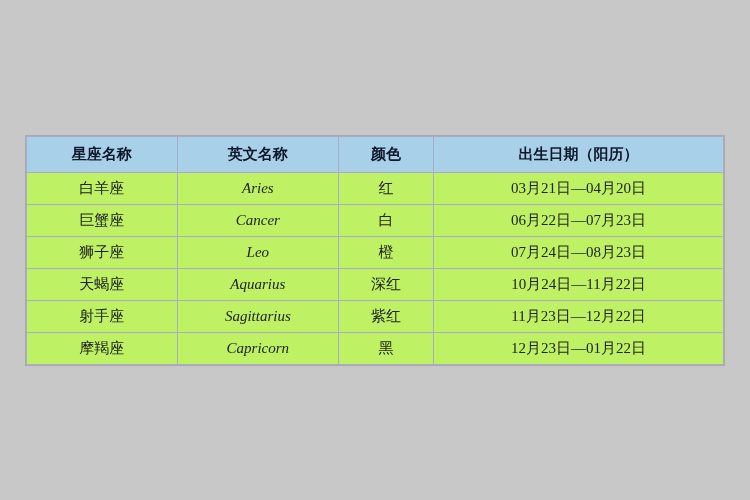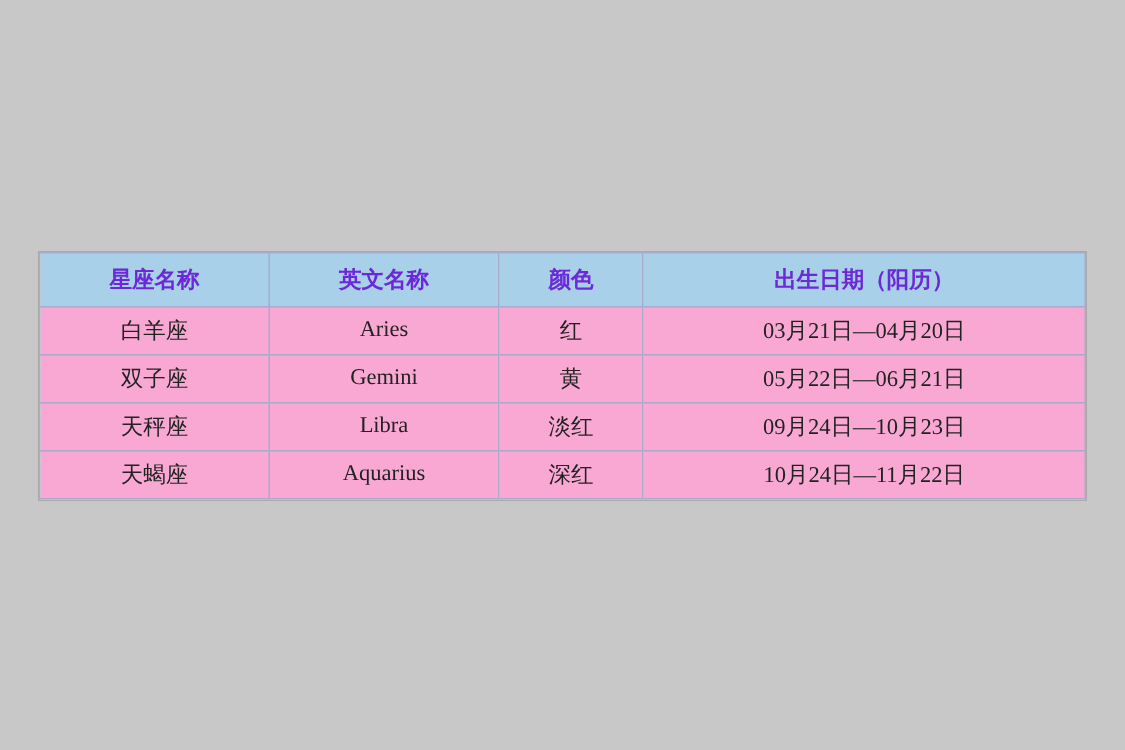--- a/index.html
+++ b/index.html
@@ -24,28 +24,29 @@
     th, td {
       border: 1px solid #aaaacc;
       padding: 6px 10px;
       text-align: center;
       font-size: 15px;
       color: #222;
     }
     thead th {
       background-color: #a8d0e8;
       font-weight: bold;
-      color: #6d28d9;
+      color: #0f172a;
       font-size: 15px;
       padding: 8px 10px;
     }
     tbody tr {
-      background-color: #f9a8d4;
+      background-color: #bef264;
     }
     td:nth-child(2) {
+      font-style: italic;
       text-align: center;
     }
   </style>
 </head>
 <body>
 
 <div class="table-container">
   <table>
     <thead>
       <tr>
@@ -56,32 +57,44 @@
       </tr>
     </thead>
     <tbody id="table-body">
     <tr>
           <td>白羊座</td>
           <td>Aries</td>
           <td>红</td>
           <td>03月21日—04月20日</td>
         </tr>
         <tr>
-          <td>双子座</td>
-          <td>Gemini</td>
-          <td>黄</td>
-          <td>05月22日—06月21日</td>
+          <td>巨蟹座</td>
+          <td>Cancer</td>
+          <td>白</td>
+          <td>06月22日—07月23日</td>
         </tr>
         <tr>
-          <td>天秤座</td>
-          <td>Libra</td>
-          <td>淡红</td>
-          <td>09月24日—10月23日</td>
+          <td>狮子座</td>
+          <td>Leo</td>
+          <td>橙</td>
+          <td>07月24日—08月23日</td>
         </tr>
         <tr>
           <td>天蝎座</td>
           <td>Aquarius</td>
           <td>深红</td>
           <td>10月24日—11月22日</td>
         </tr>
+        <tr>
+          <td>射手座</td>
+          <td>Sagittarius</td>
+          <td>紫红</td>
+          <td>11月23日—12月22日</td>
+        </tr>
+        <tr>
+          <td>摩羯座</td>
+          <td>Capricorn</td>
+          <td>黑</td>
+          <td>12月23日—01月22日</td>
+        </tr>
       </tbody>
   </table>
 </div>
 
 </body></html>

